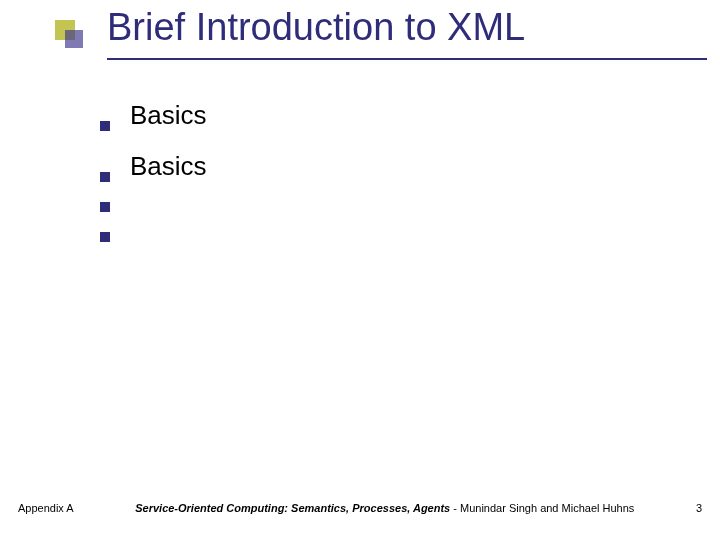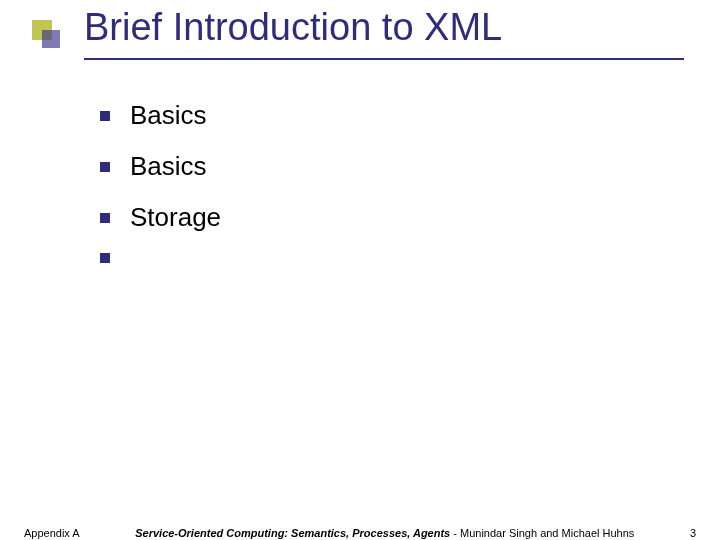--- a/index.html
+++ b/index.html
@@ -12,20 +12,21 @@
   .slide {
     width: 720px;
     height: 540px;
     position: relative;
   }
   .header {
     position: relative;
     padding-top: 14px;
     padding-left: 32px;
     height: 92px;
+    margin-left: 23px;
   }
   .title-decoration {
     position: absolute;
     left: 32px;
     top: 20px;
     width: 28px;
     height: 28px;
   }
   .title-decoration .sq1 {
     position: absolute;
@@ -60,41 +61,41 @@
     height: 2px;
     background: #2f2d7a;
   }
   .content {
     position: absolute;
     left: 100px;
     top: 100px;
   }
   .bullet-row {
     display: flex;
-    align-items: center;
+    align-items: flex-end;
     margin-bottom: 20px;
   }
   .bullet-marker {
     width: 10px;
     height: 10px;
     background: #2f2d7a;
     margin-right: 20px;
     flex-shrink: 0;
   }
   .bullet-text {
     font-size: 26px;
     color: #000000;
     font-weight: 400;
   }
   .footer {
     position: absolute;
-    bottom: 1px;
+    bottom: 26px;
     left: 0;
     width: 720px;
-    padding: 0 24px;
+    padding: 0 18px;
     display: flex;
     justify-content: space-between;
     align-items: flex-end;
     font-size: 11px;
     color: #000;
   }
   .footer-left {
     flex: 0 0 auto;
   }
   .footer-center {
@@ -127,21 +128,20 @@
     <div class="bullet-row">
       <div class="bullet-marker"></div>
       <div class="bullet-text">Basics</div>
     </div>
     <div class="bullet-row">
       <div class="bullet-marker"></div>
       <div class="bullet-text">Basics</div>
     </div>
     <div class="bullet-row">
       <div class="bullet-marker"></div>
-      <div class="bullet-text">Storage</div>
     </div>
     <div class="bullet-row">
       <div class="bullet-marker"></div>
     </div>
   </div>
 
   <div class="footer">
     <div class="footer-left">Appendix A</div>
     <div class="footer-center">
       <span class="book-title">Service-Oriented Computing: Semantics, Processes, Agents</span><span> - Munindar Singh and Michael Huhns</span>

